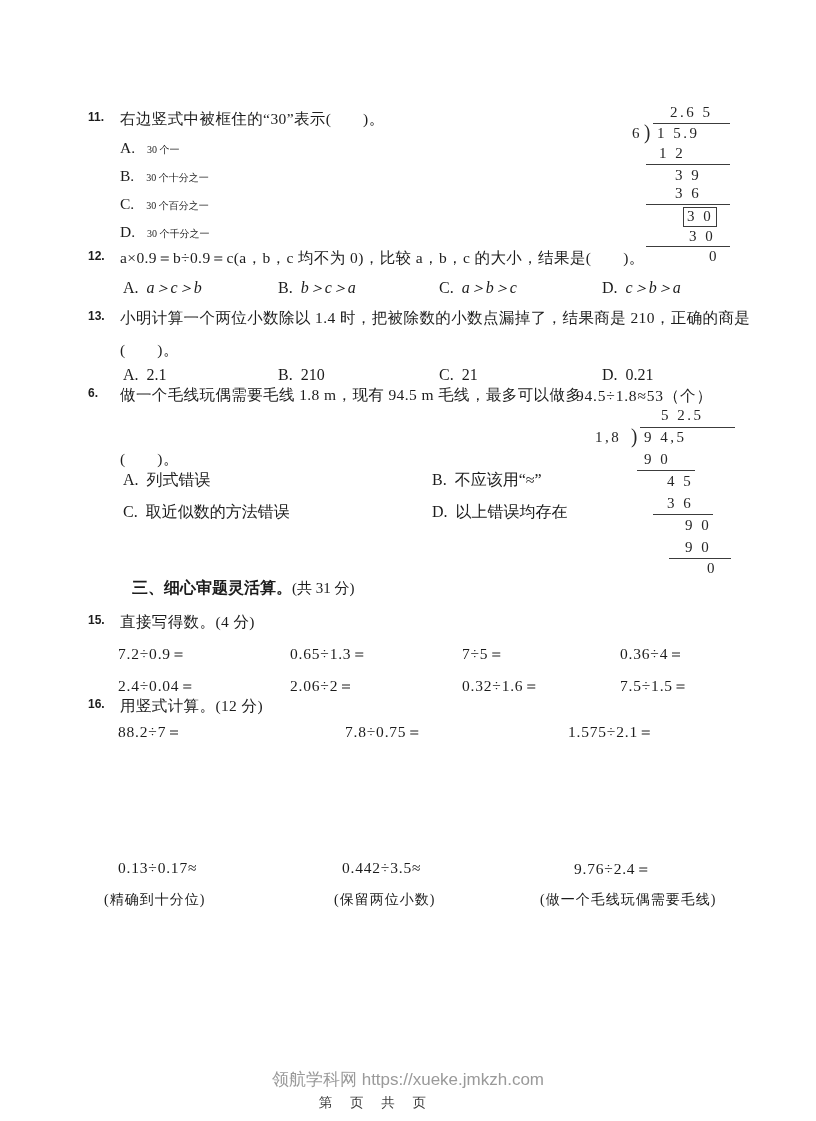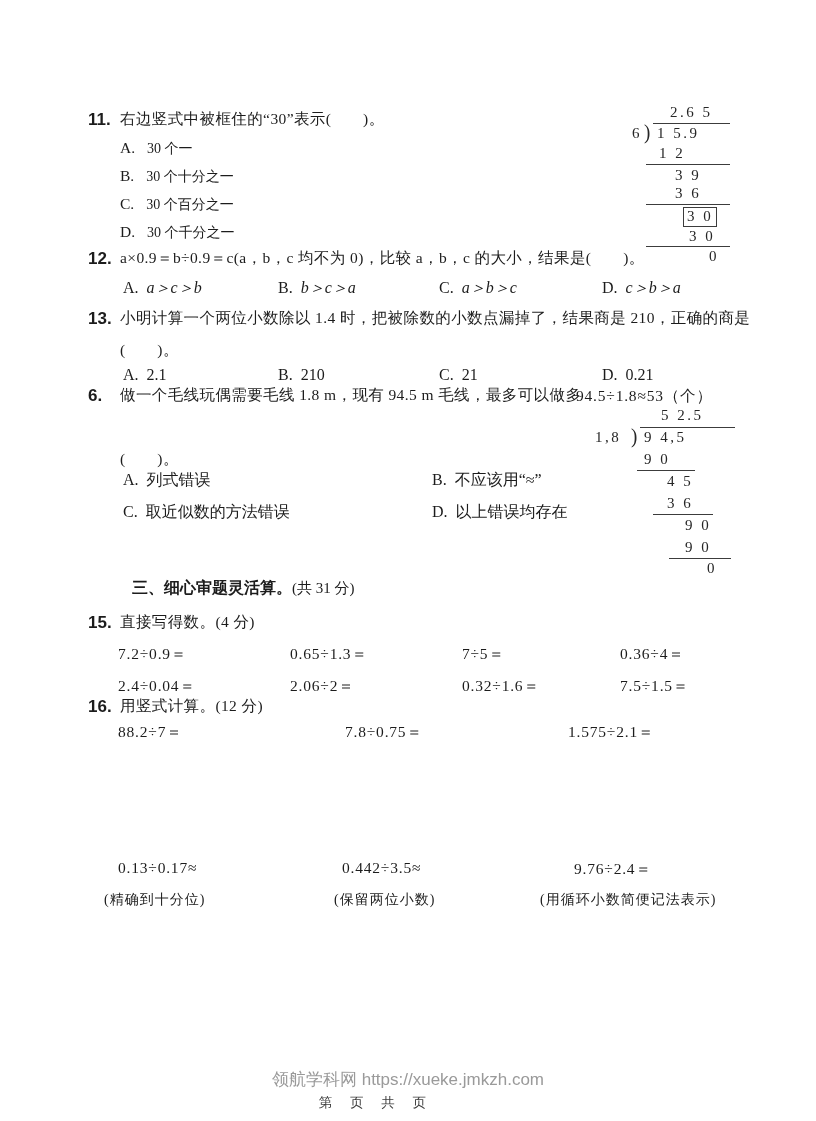--- a/index.html
+++ b/index.html
@@ -1,24 +1,24 @@
 <!DOCTYPE html>
 <html><head>
 <meta charset="utf-8">
 <style>
   html,body{margin:0;padding:0;background:#ffffff;}
   .page{
     position:relative;width:816px;height:1121px;background:#ffffff;overflow:hidden;
     font-family:"Liberation Serif","DejaVu Serif",serif;color:#1c1c1c;
   }
   .abs{position:absolute;white-space:nowrap;}
-  .qnum{font-family:"Liberation Sans","DejaVu Sans",sans-serif;font-weight:bold;font-size:17px;}
+  .qnum{font-family:"Liberation Sans","DejaVu Sans",sans-serif;font-weight:bold;font-size:12px;}
   .qtext{font-size:15.5px;letter-spacing:0.4px;}
   .opt-label{font-size:15.5px;}
-  .opt-val{font-size:14px;}
+  .opt-val{font-size:10px;}
   .italic-val{font-style:italic;}
   .sec-title{font-family:"Liberation Sans","DejaVu Sans",sans-serif;font-weight:bold;font-size:16px;margin-left:44px;}
   .sec-score{font-size:15px;font-weight:normal;font-family:"Liberation Serif","DejaVu Serif",serif;}
   .expr{font-size:15.5px;letter-spacing:0.8px;}
   .note-line{font-style:italic;font-size:15px;letter-spacing:1px;}
   .small-note{font-size:14px;letter-spacing:1px;}
   
   .dv{position:absolute;font-size:15px;color:#262626;}
   .dv span{position:absolute;white-space:nowrap;letter-spacing:2.5px;}
   .dv .ln{position:absolute;height:1.4px;background:#3c3c3c;}
@@ -158,19 +158,19 @@
   </div>
 
   <div class="abs" style="left:118px;top:859px;width:680px;">
     <span class="expr" style="position:absolute;left:0;">0.13÷0.17≈</span>
     <span class="expr" style="position:absolute;left:224px;">0.442÷3.5≈</span>
     <span class="expr" style="position:absolute;left:456px;">9.76÷2.4＝</span>
   </div>
   <div class="abs" style="left:104px;top:891px;width:700px;">
     <span class="small-note" style="position:absolute;left:0;">(精确到十分位)</span>
     <span class="small-note" style="position:absolute;left:230px;">(保留两位小数)</span>
-    <span class="small-note" style="position:absolute;left:436px;">(用循环小数简便记法表示)</span>
+    <span class="small-note" style="position:absolute;left:436px;">(做一个毛线玩偶需要毛线)</span>
   </div>
 
   <div class="abs footer-site" style="left:0;top:1068px;">领航学科网 https://xueke.jmkzh.com</div>
   <div class="abs footer-page" style="left:0;top:1094px;">第 页 共 页</div>
 
 </div>
 
 </body></html>

